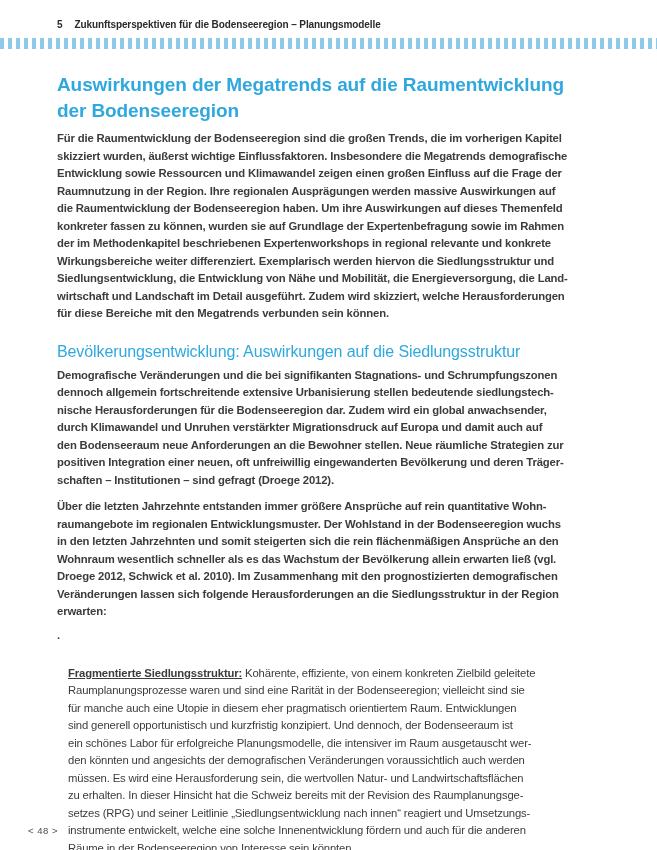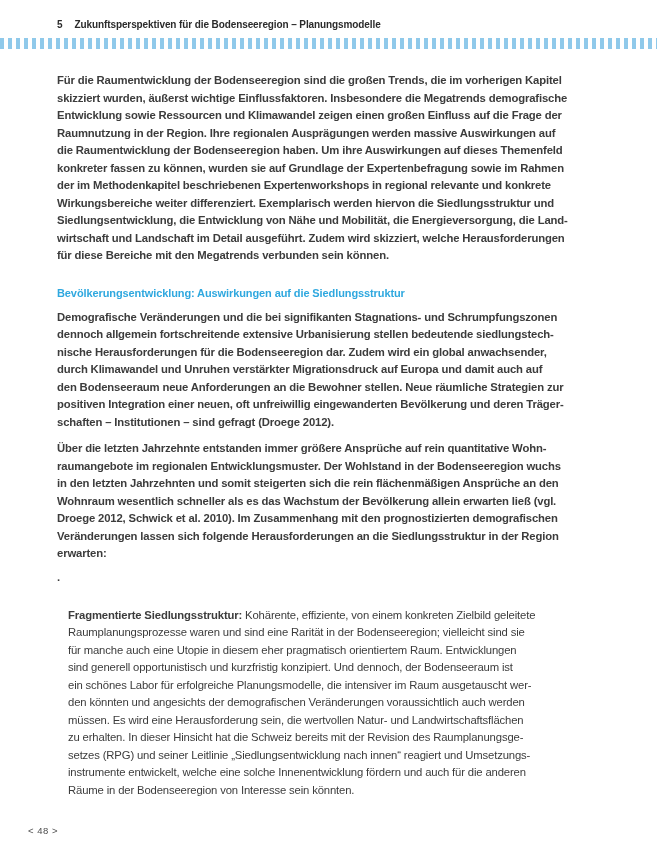--- a/index.html
+++ b/index.html
@@ -67,23 +67,23 @@
   .body-par {
     font-size: 11.3px;
     line-height: 17.5px;
     letter-spacing: -0.15px;
     color: var(--body-text);
     white-space: pre-line;
     margin: 0 0 9px 0;
     font-weight: bold;
   }
   h2.section-heading {
-    font-size: 11px;
+    font-size: 16px;
     line-height: 17px;
-    font-weight: 700;
+    font-weight: 400;
     color: var(--accent-blue);
     letter-spacing: -0.1px;
     margin: 20px 0 7px 0;
   }
   ul.bullet-list {
     list-style: none;
     margin: 0;
     padding: 0;
   }
   li.bullet-item {
@@ -97,20 +97,21 @@
   }
   li.bullet-item .bullet-marker {
     position: absolute;
     left: 0;
     top: 0;
     font-weight: 700;
     white-space: normal;
   }
   li.bullet-item .bullet-lead {
     font-weight: 700;
+    text-decoration: underline;
   }
   .page-number {
     position: absolute;
     left: 28px;
     top: 824px;
     font-size: 9.5px;
     line-height: 14px;
     color: var(--footer-text);
     letter-spacing: 0.5px;
     white-space: nowrap;
@@ -122,20 +123,22 @@
 <div class="page">
 
   <div class="running-header">
     <span>5</span>
     <span>Zukunftsperspektiven für die Bodenseeregion – Planungsmodelle</span>
   </div>
 
   <div class="stripe-band"></div>
 
   <div class="content">
+    <h1 class="page-title">Auswirkungen der Megatrends auf die Raumentwicklung
+der Bodenseeregion</h1>
 
     <p class="body-par">Für die Raumentwicklung der Bodenseeregion sind die großen Trends, die im vorherigen Kapitel
 skizziert wurden, äußerst wichtige Einflussfaktoren. Insbesondere die Megatrends demografische
 Entwicklung sowie Ressourcen und Klimawandel zeigen einen großen Einfluss auf die Frage der
 Raumnutzung in der Region. Ihre regionalen Ausprägungen werden massive Auswirkungen auf
 die Raumentwicklung der Bodenseeregion haben. Um ihre Auswirkungen auf dieses Themenfeld
 konkreter fassen zu können, wurden sie auf Grundlage der Expertenbefragung sowie im Rahmen
 der im Methodenkapitel beschriebenen Expertenworkshops in regional relevante und konkrete
 Wirkungsbereiche weiter differenziert. Exemplarisch werden hiervon die Siedlungsstruktur und
 Siedlungsentwicklung, die Entwicklung von Nähe und Mobilität, die Energieversorgung, die Land-

